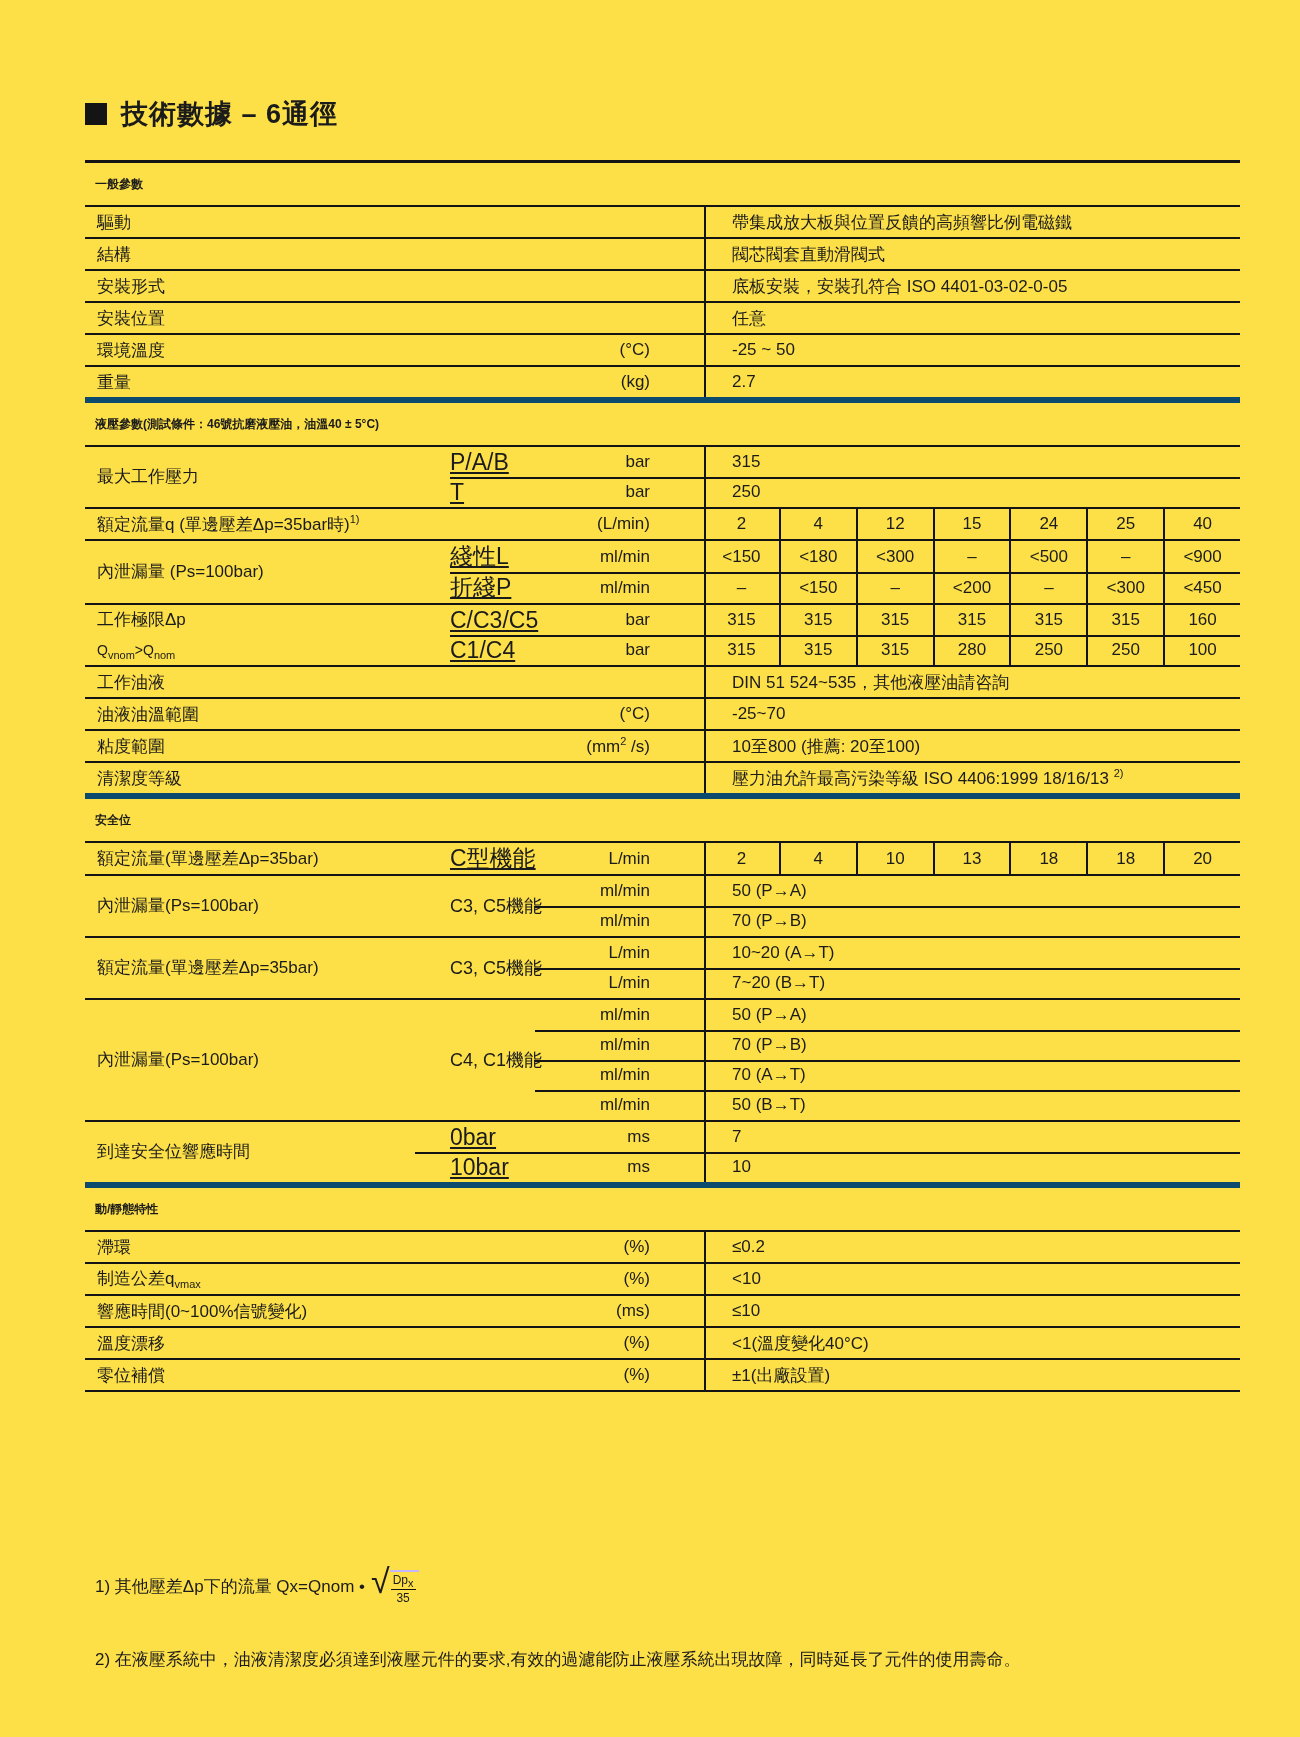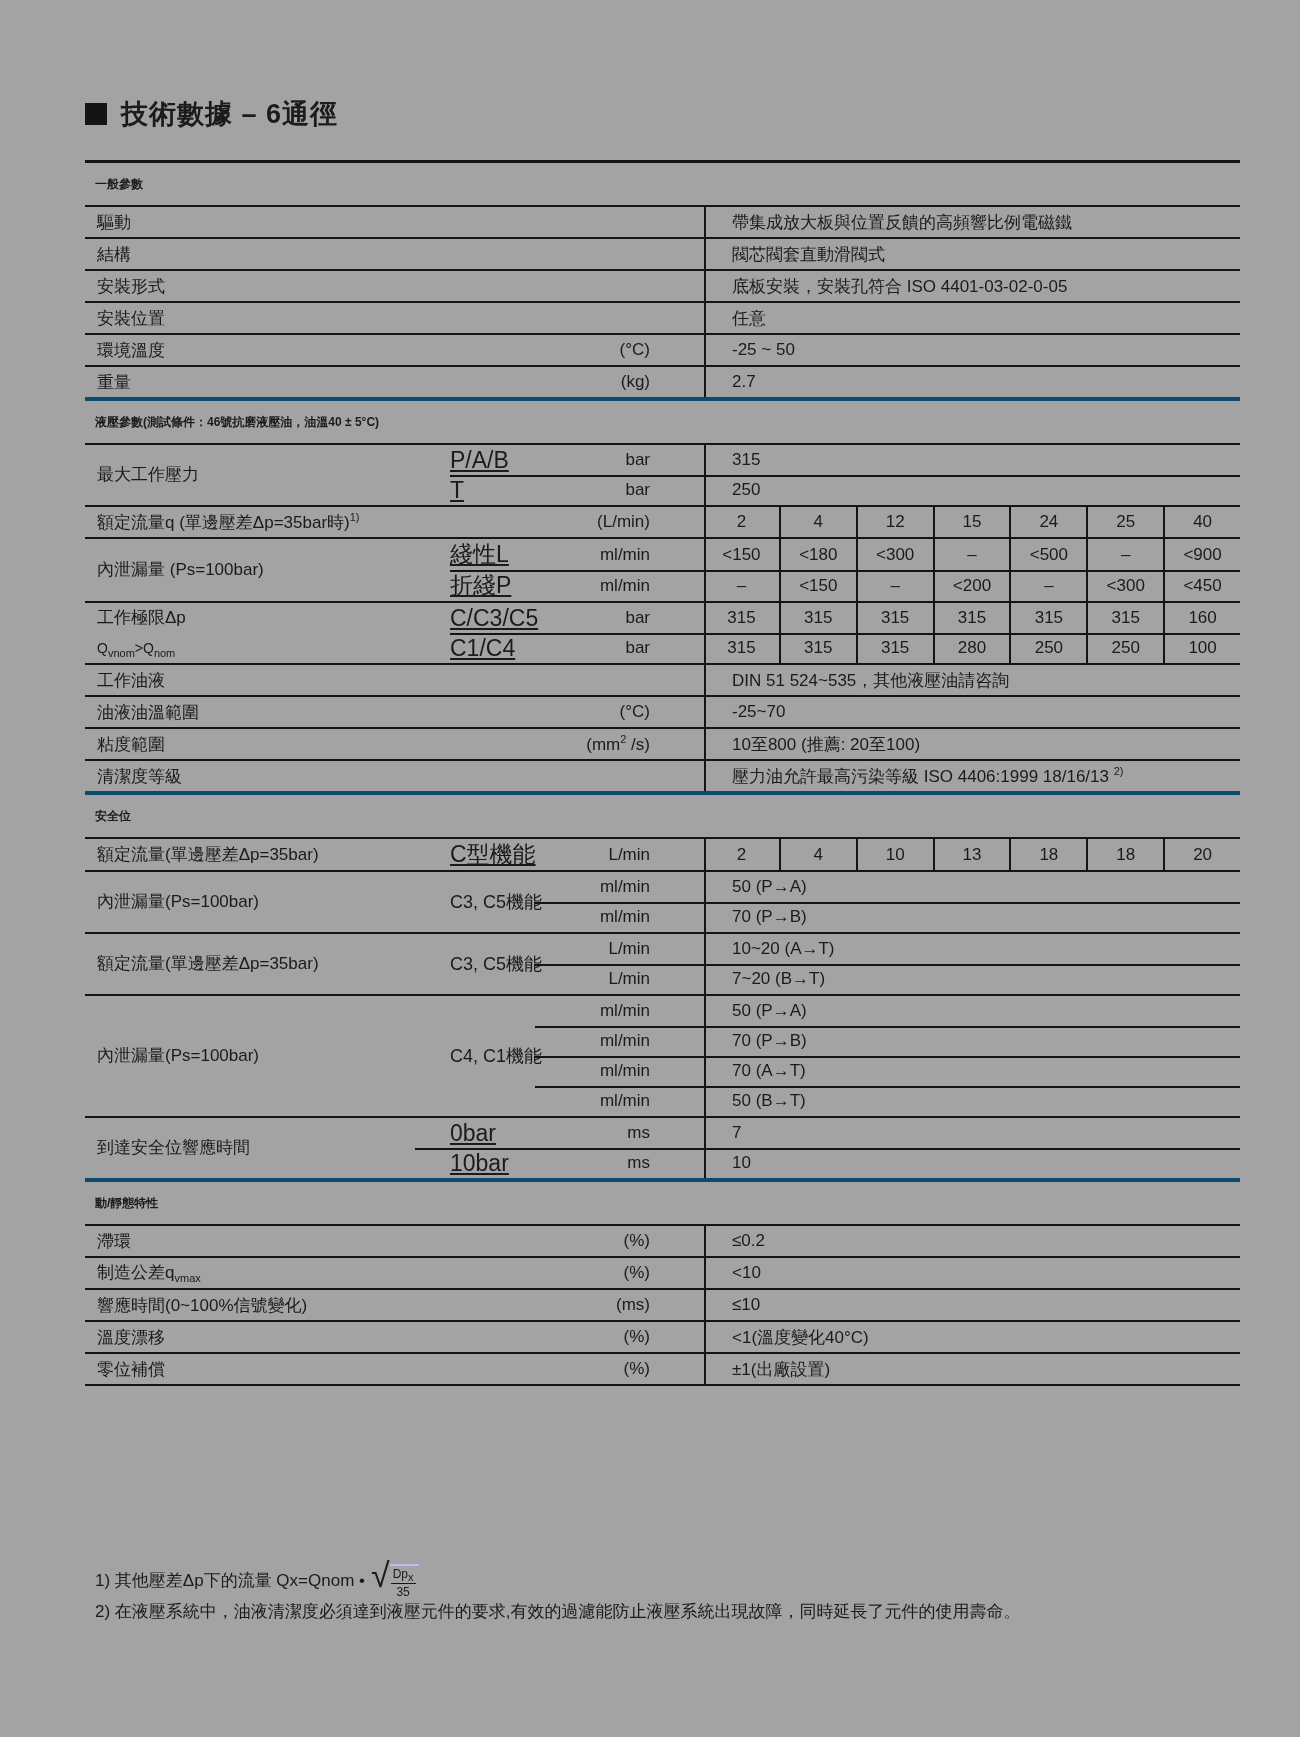--- a/index.html
+++ b/index.html
@@ -1,23 +1,23 @@
 <!DOCTYPE html>
 <html><head>
 <meta charset="utf-8">
 <style>
   html,body{margin:0;padding:0;background:#ffffff;}
-  .sheet{position:relative;width:1300px;height:1737px;background:#a3a3a3;color:#1b1b1b;
+  .sheet{position:relative;width:1300px;height:1737px;background:#fde047;color:#1b1b1b;
          font-family:"Liberation Sans",sans-serif;overflow:hidden;}
   .content{position:absolute;left:85px;top:0;width:1155px;}
   .title{display:flex;align-items:center;gap:14px;padding-top:96px;font-size:27px;font-weight:bold;letter-spacing:1px;}
   .sq{width:22px;height:22px;background:#141414;flex:0 0 22px;}
   .maintable{margin-top:28px;border-top:3px solid #141414;border-bottom:2px solid #141414;}
   .sec-head{display:flex;align-items:center;min-height:42px;font-size:12px;font-weight:bold;padding-left:10px;}
-  .sec-head.bt{border-top:4px solid #0c4a6e;}
+  .sec-head.bt{border-top:6px solid #0c4a6e;}
   .row{position:relative;display:flex;min-height:30px;align-items:center;border-top:2px solid #141414;}
   .group{position:relative;border-top:2px solid #141414;}
   .subrow{position:relative;display:flex;min-height:30px;align-items:center;}
   .vline{position:absolute;left:619px;top:-2px;bottom:0;width:2px;background:#141414;}
   .sepline{position:absolute;left:365px;right:0;top:0;height:2px;background:#141414;}
   .units-only .sepline{left:450px;}
   .resp .sepline{left:330px;}
   .glabel{position:absolute;left:12px;top:50%;transform:translateY(-50%);width:345px;font-size:17px;line-height:1.25;}
   .gsub{position:absolute;left:365px;top:50%;transform:translateY(-50%);width:100px;font-size:18px;}
   .c-label{flex:0 0 365px;box-sizing:border-box;padding-left:12px;font-size:17px;}
@@ -26,21 +26,21 @@
   .c-gap{flex:0 0 54px;}
   .c-val{flex:1;box-sizing:border-box;padding-left:28px;font-size:17px;}
   .c-vals{flex:1;display:flex;align-self:stretch;}
   .cell{flex:1;display:flex;align-items:center;justify-content:center;border-left:2px solid #141414;font-size:17px;}
   .cell:first-child{border-left:none;}
   .supsc{font-size:11px;vertical-align:super;line-height:1;}
   .subsc{font-size:11px;vertical-align:sub;line-height:1;}
   .small2{font-size:14px;margin-top:12px;}
   .fn{padding-left:10px;font-size:17px;line-height:1.4;}
   .fn1{margin-top:175px;display:flex;align-items:center;}
-  .fn2{}
+  .fn2{margin-top:42px;}
   .sqrt{display:inline-flex;align-items:flex-start;margin-left:6px;}
   .radical{font-size:34px;line-height:0.85;}
   .frac{display:inline-flex;flex-direction:column;align-items:center;border-top:2px solid #c4b5fd;
         font-size:12px;margin-top:3px;padding:1px 3px 0 1px;}
   .num{border-bottom:1px solid #141414;padding:0 2px;line-height:1.25;}
   .den{line-height:1.25;padding-top:1px;}
 </style>
 </head>
 <body>
 

